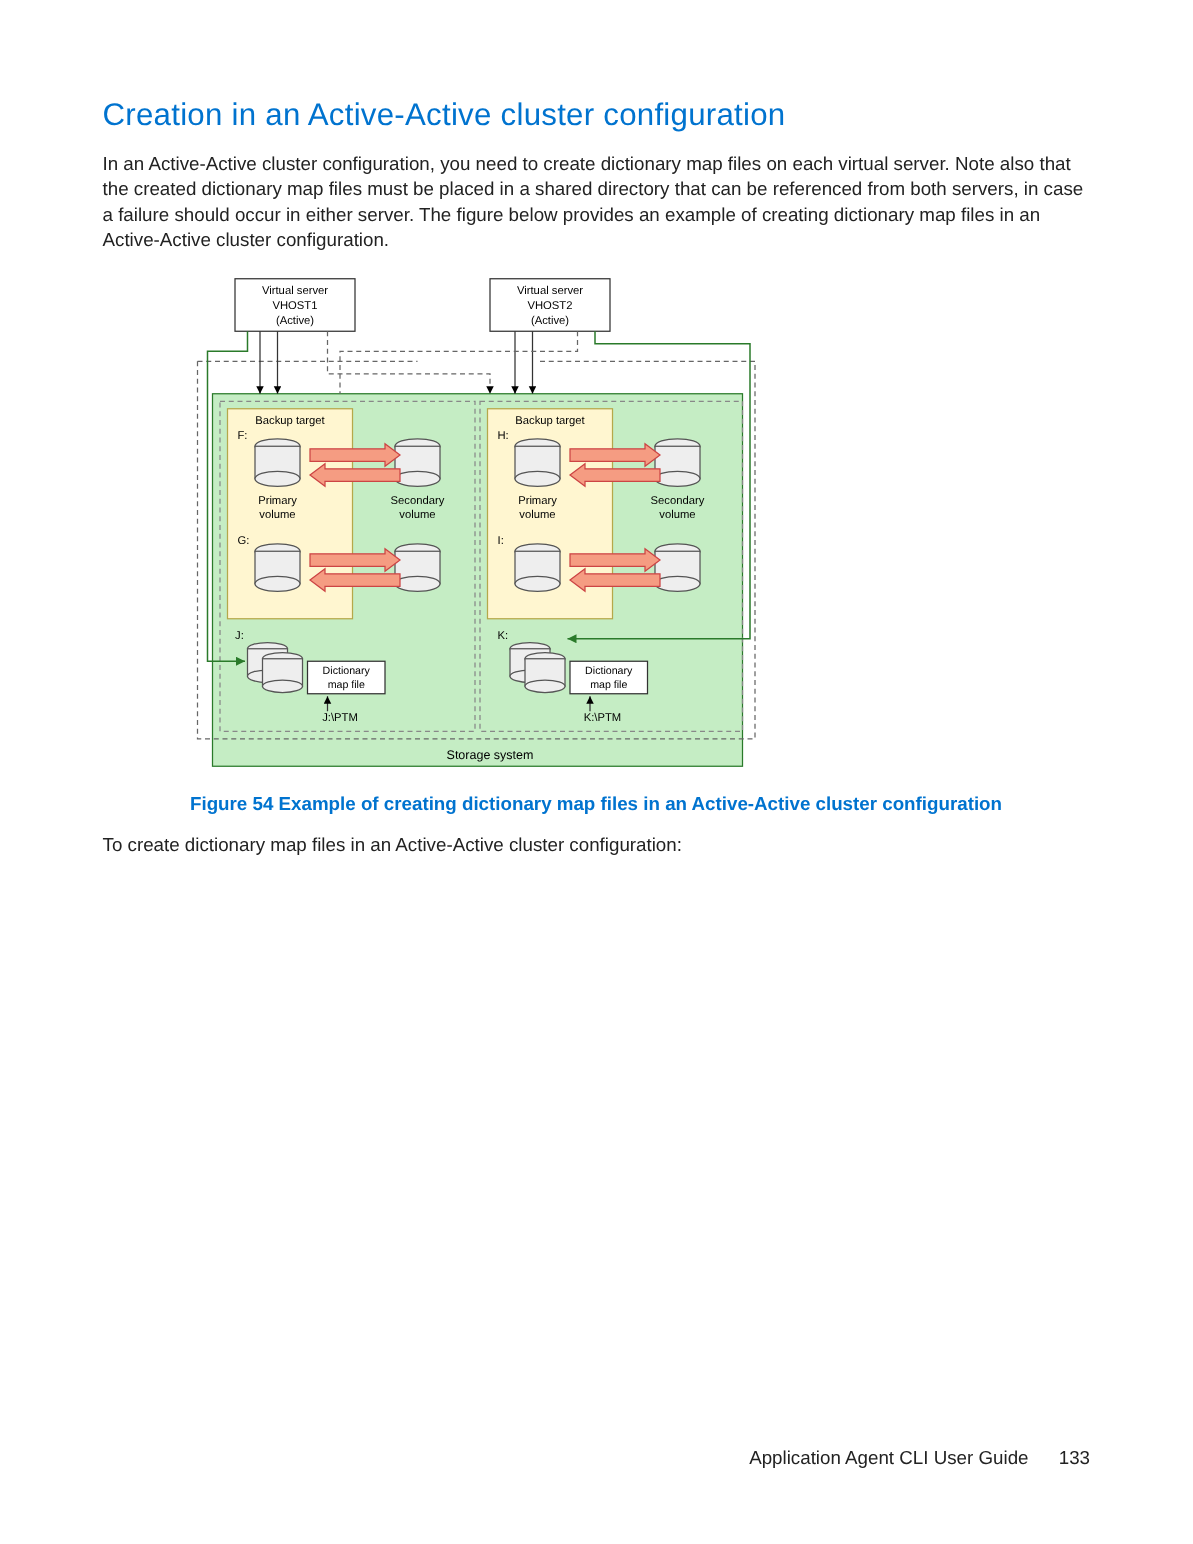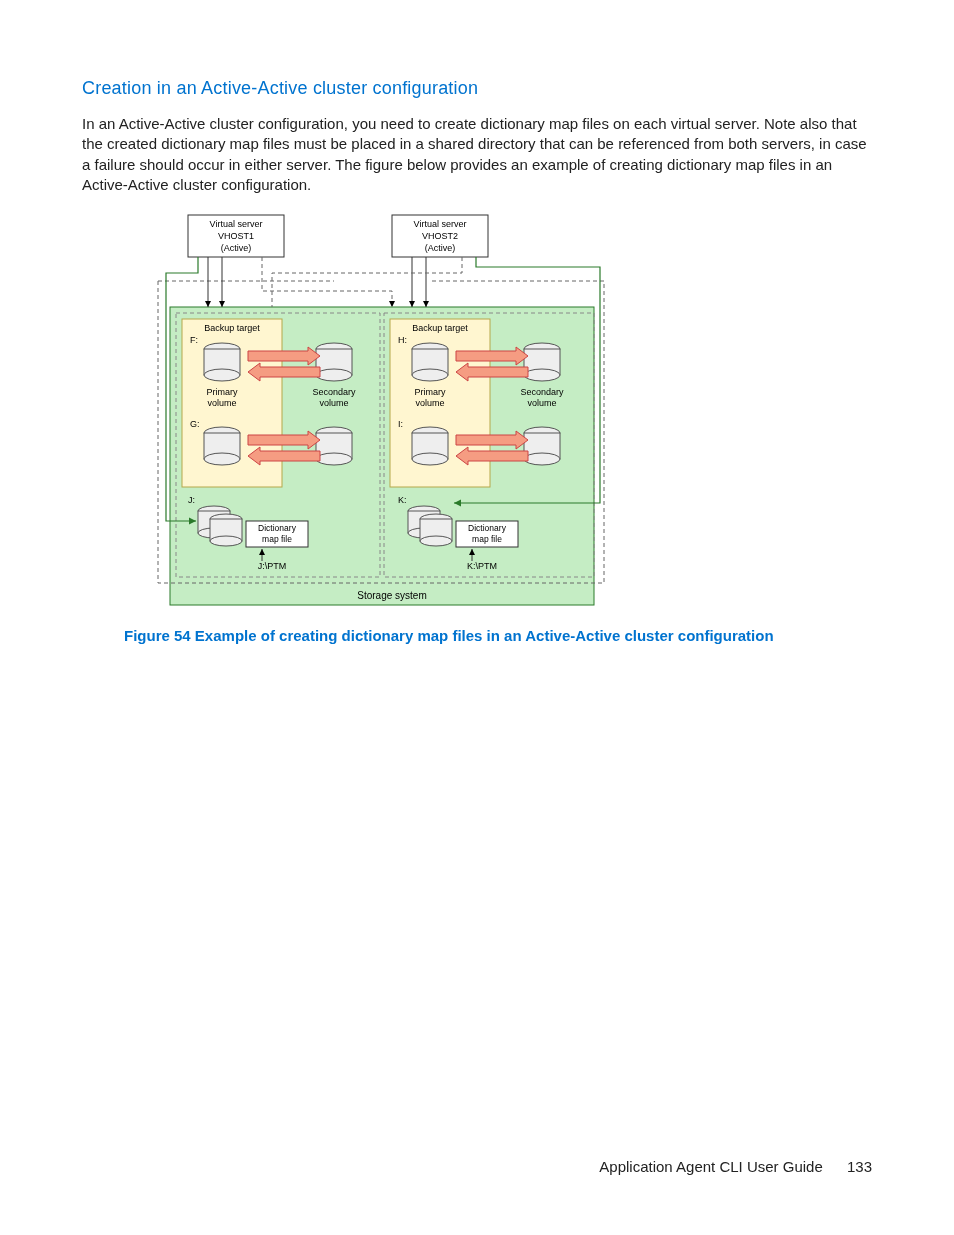--- a/index.html
+++ b/index.html
@@ -13,39 +13,39 @@
     font-size: 15px;
     color: #222;
   }
   .page {
     padding: 78px 82px 0 82px;
     box-sizing: border-box;
   }
   h2.section-title {
     color: #0073cf;
     font-weight: 400;
-    font-size: 18px;
+    font-size: 25px;
     margin: 0 0 14px 0;
     letter-spacing: 0.2px;
   }
   .body-text {
     line-height: 1.35;
     font-size: 15px;
     color: #222;
     margin-bottom: 16px;
   }
   .figure-wrap {
     margin-left: 70px;
     margin-top: 6px;
   }
   .figure-caption {
     color: #0073cf;
     font-weight: 700;
     font-size: 15px;
-    margin-left: 42px;
+    margin-left: 70px;
     margin-top: 16px;
     margin-bottom: 10px;
   }
   .footer {
     position: absolute;
     bottom: 60px;
     right: 82px;
     font-size: 15px;
     color: #222;
   }
@@ -212,18 +212,19 @@
       <text x="330" y="358" font-size="9" text-anchor="middle">K:\PTM</text>
 
       <path d="M46,46 L46,62 L14,62 L14,310 L44,310" fill="none" stroke="#2a7a2a" stroke-width="1.2" marker-end="url(#arr-green)"></path>
 
       <path d="M324,46 L324,56 L448,56 L448,292 L302,292" fill="none" stroke="#2a7a2a" stroke-width="1.2" marker-end="url(#arr-green)"></path>
     </svg>
   </div>
 
   <div class="figure-caption">Figure 54 Example of creating dictionary map files in an Active-Active cluster configuration</div>
 
+  <p class="body-text">To create dictionary map files in an Active-Active cluster configuration:</p>
 </div>
 
 <div class="footer">
   <span>Application Agent CLI User Guide</span>
   <span class="pnum">133</span>
 </div>
 
 </body></html>

